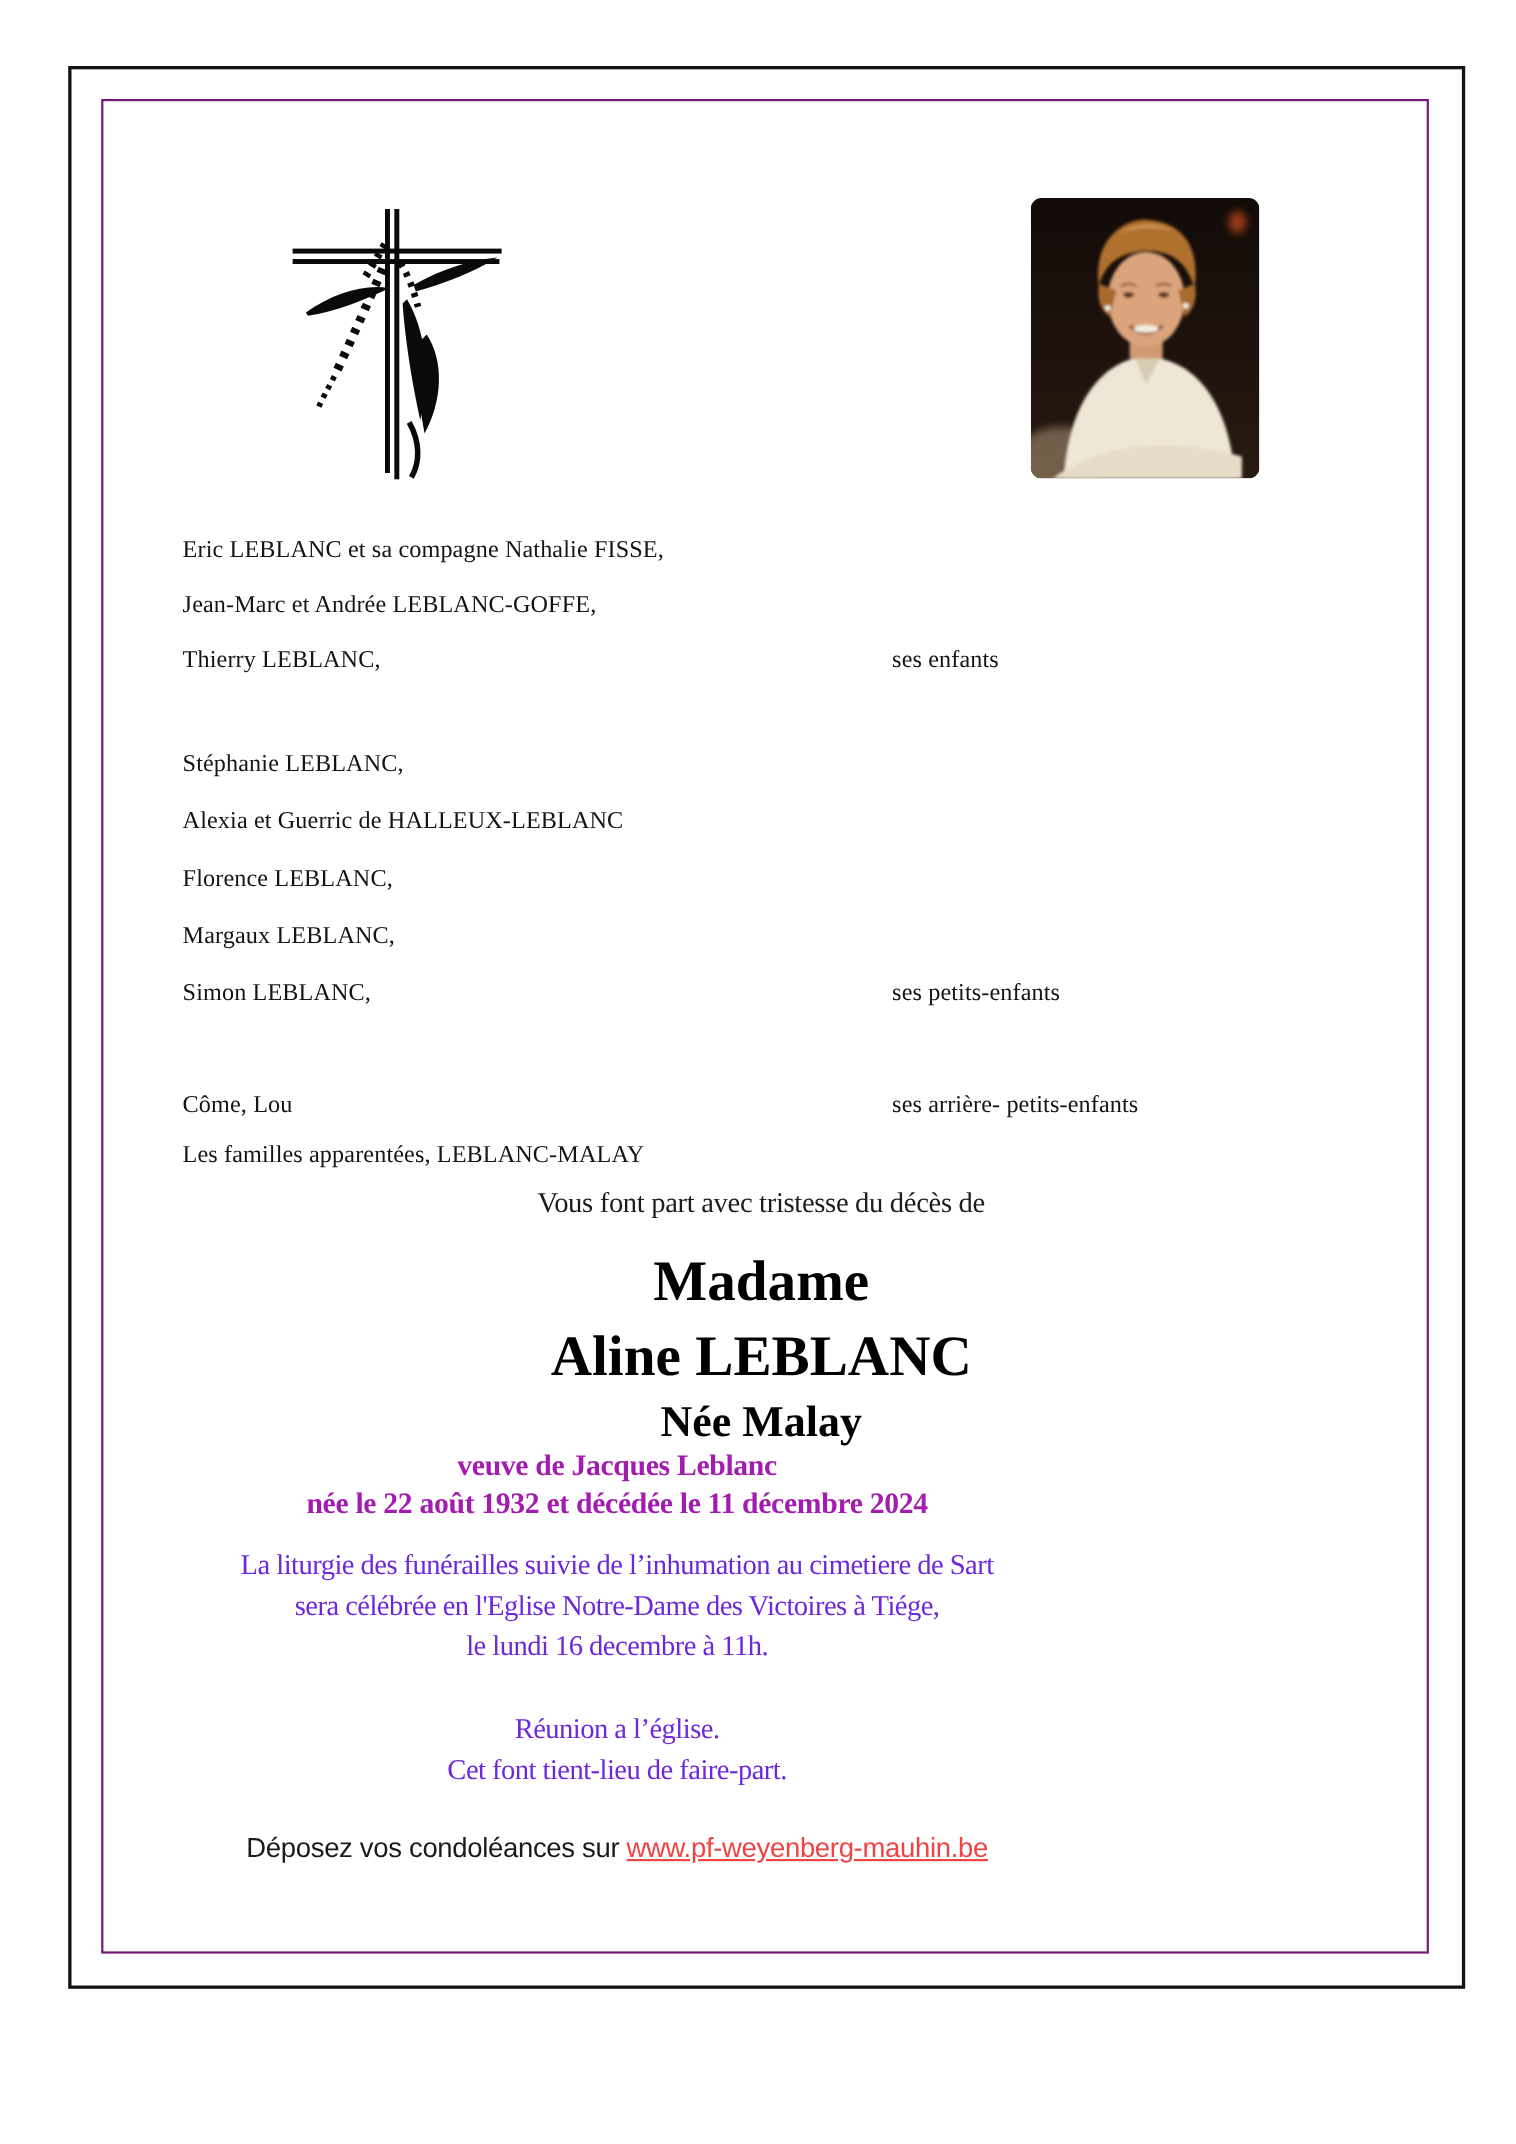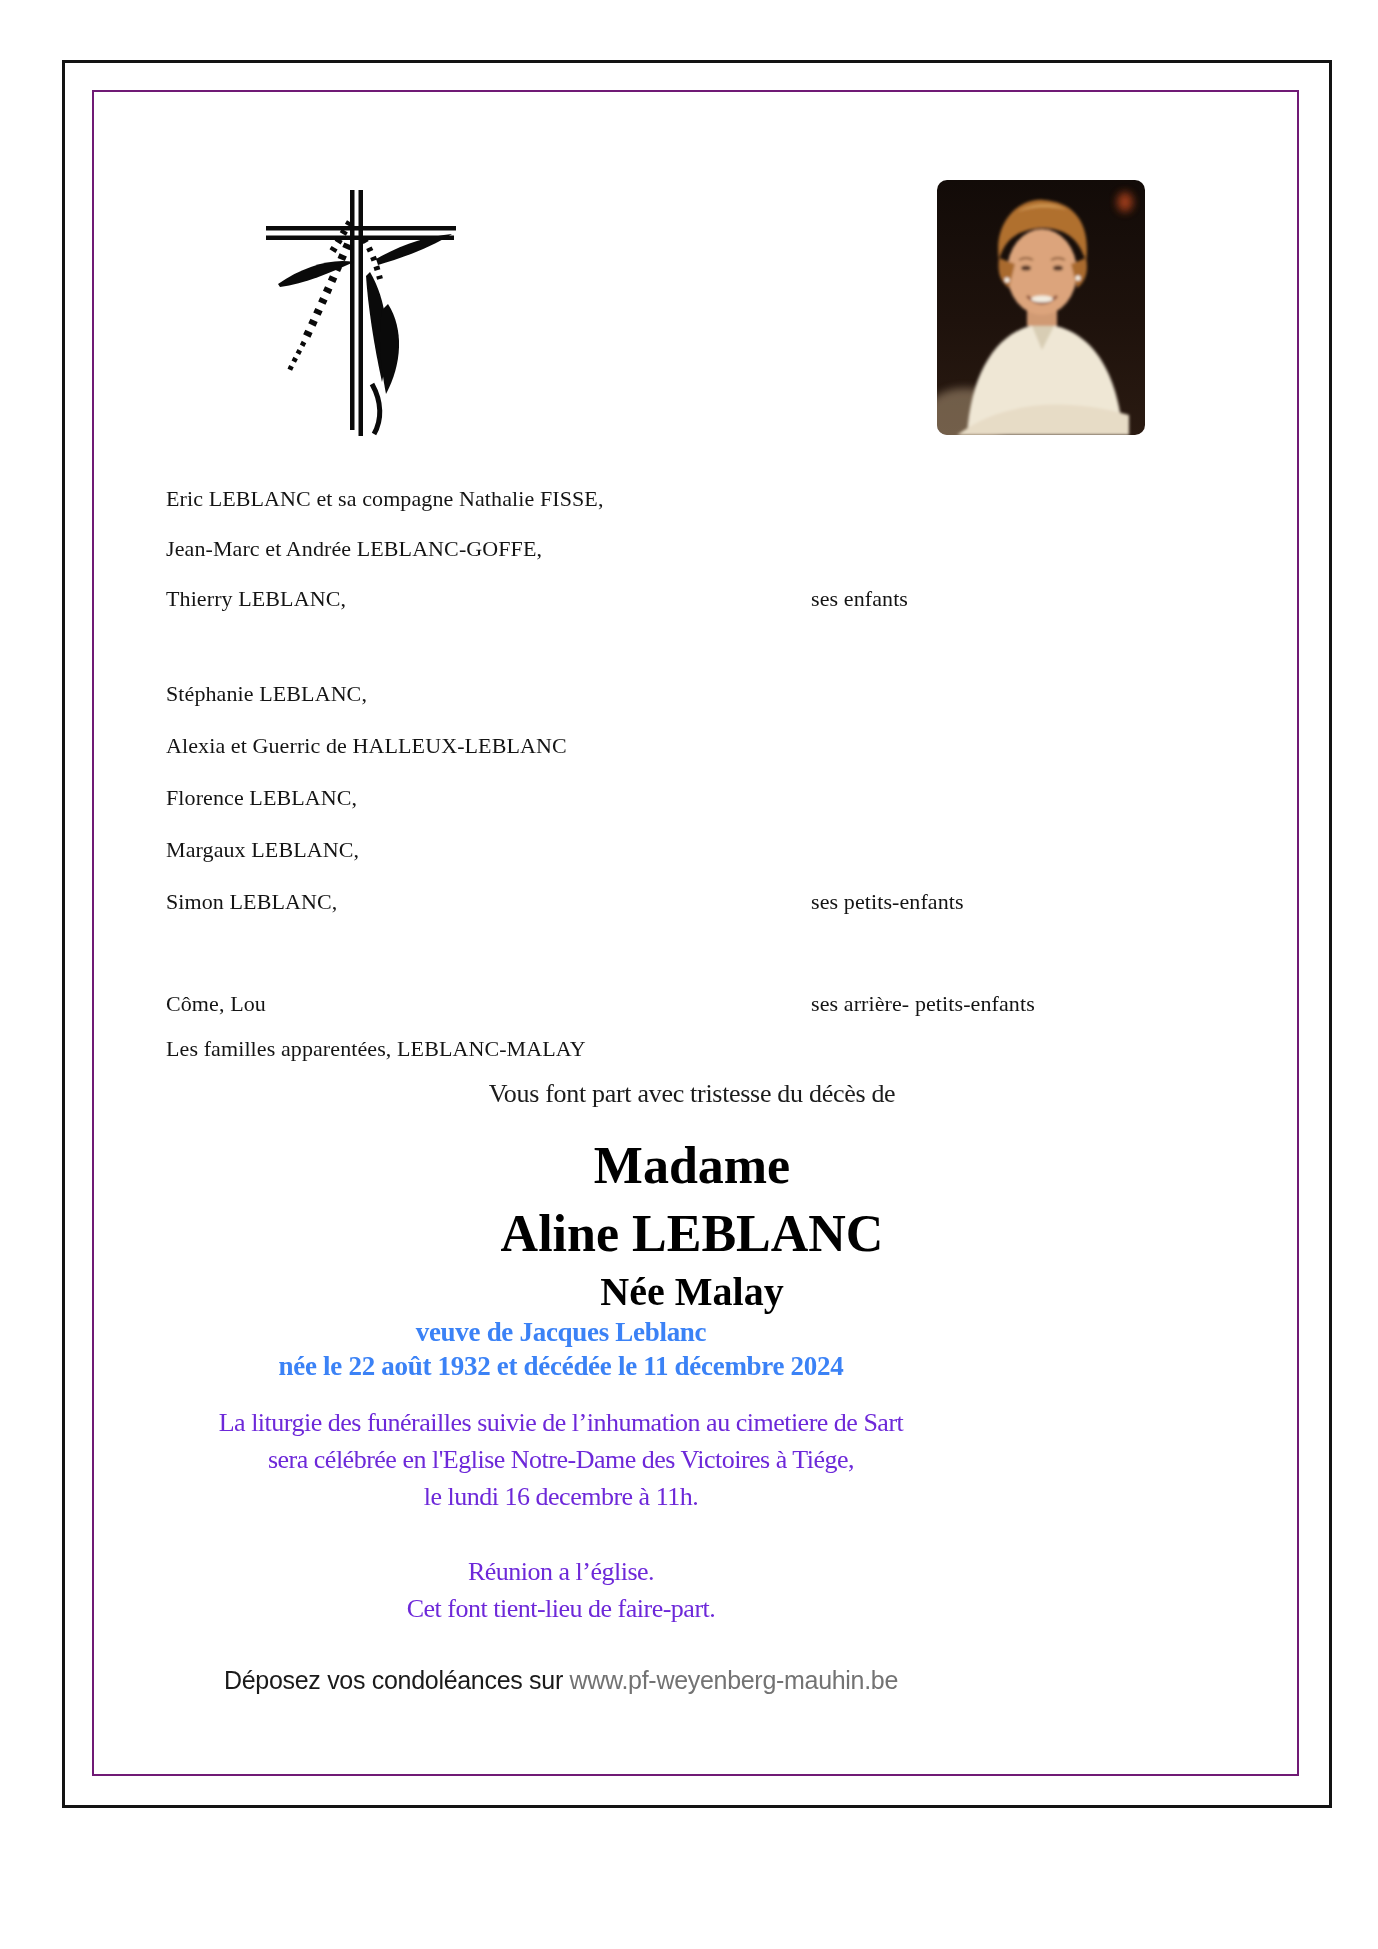--- a/index.html
+++ b/index.html
@@ -17,24 +17,24 @@
   .fam-row{position:absolute;left:72px;width:1110px;font-size:22px;line-height:1.25;color:#141414;letter-spacing:0.1px;}
   .fam-row .fr{position:absolute;left:645px;top:0;}
 
   .ctr{position:absolute;white-space:nowrap;line-height:1.2;}
   .ctr.a{left:598px;transform:translateX(-50%);}
   .ctr.b{left:467px;transform:translateX(-50%);}
 
   .intro{font-size:26px;letter-spacing:-0.3px;color:#1c1c1c;}
   .title-big{font-size:52px;font-weight:bold;color:#000;}
   .title-mid{font-size:40px;font-weight:bold;color:#000;}
-  .title-small{font-size:27px;font-weight:bold;color:#3b82f6;letter-spacing:-0.3px;}
+  .title-small{font-size:27px;font-weight:bold;color:#a21caf;letter-spacing:-0.3px;}
   .cer{font-size:26px;color:#6d28d9;letter-spacing:-0.5px;}
   .condol{font-family:"Liberation Sans",sans-serif;font-size:25px;color:#1a1a1a;letter-spacing:-0.3px;}
-  .condol a{color:#737373;cursor:pointer;}
+  .condol a{color:#ef4444;text-decoration:underline;cursor:pointer;}
 </style>
 </head>
 <body>
 
 <div class="outer-frame">
   <div class="inner-frame">
     <div class="inner-content">
 
       <div class="cross-art">
         <svg width="195" height="252" viewBox="0 0 195 252" xmlns="http://www.w3.org/2000/svg">

